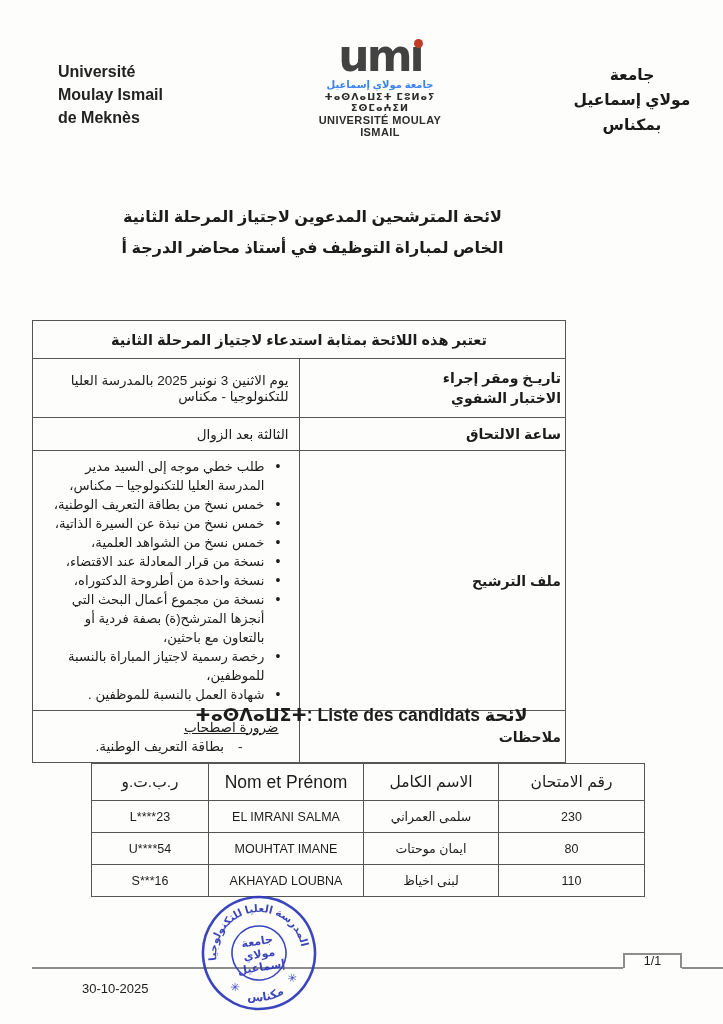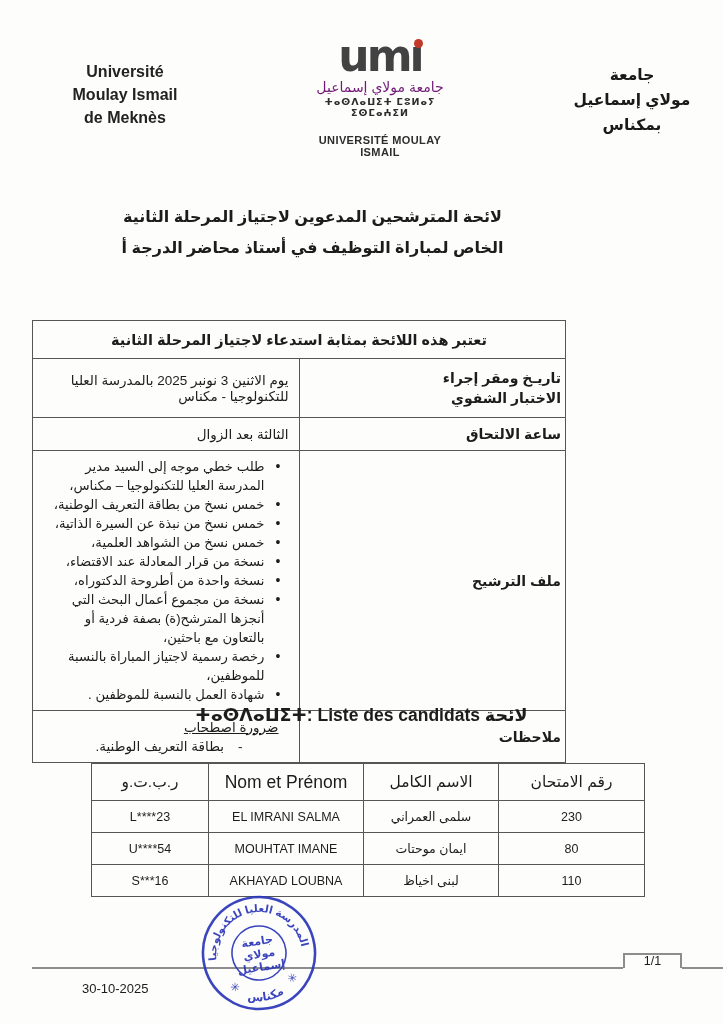--- a/index.html
+++ b/index.html
@@ -1,33 +1,33 @@
 <!DOCTYPE html>
 <html lang="ar"><head>
 <meta charset="utf-8">
 <style>
   * { margin:0; padding:0; box-sizing:border-box; }
   html,body { background:#e8e8e8; }
   body { font-family:"Liberation Sans","DejaVu Sans",sans-serif; color:#1c1c1c; }
   .page { position:relative; width:723px; height:1024px; background:#fdfdfc; margin:0 auto; overflow:hidden; }
 
   
-  .hdr-left { position:absolute; left:58px; top:60px; width:134px; text-align:center;
+  .hdr-left { position:absolute; left:58px; top:60px; width:134px; 
               font-weight:bold; font-size:16px; line-height:23px; color:#222; }
   .hdr-right { position:absolute; left:573px; top:62px; width:118px; text-align:center; direction:rtl;
                font-weight:bold; font-size:15.5px; line-height:25px; color:#1a1a1a; }
 
   .logo { position:absolute; left:303px; top:38px; width:154px; text-align:center; }
   .wordmark { font-weight:bold; font-size:44px; line-height:36px; letter-spacing:-3px;
               color:#424242; font-family:"DejaVu Sans",sans-serif; }
   .i-wrap { position:relative; display:inline-block; }
   .red-dot { position:absolute; top:1px; right:-1px; width:9px; height:9px; border-radius:50%; background:#c23b2a; }
-  .logo-ar  { font-size:14px; font-weight:normal; margin-top:5px; direction:rtl; color:#701a75; }
+  .logo-ar  { font-size:10px; font-weight:bold; margin-top:5px; direction:rtl; color:#3b82f6; }
   .logo-tif { font-size:9.5px; font-weight:bold; letter-spacing:1px; margin-top:1px; color:#2d2d2d; }
-  .logo-lat { font-size:11px; font-weight:bold; letter-spacing:0.4px; margin-top:16px; color:#2d2d2d;text-align:center; }
+  .logo-lat { font-size:11px; font-weight:bold; letter-spacing:0.4px; margin-top:1px; color:#2d2d2d;text-align:center; }
 
   
   .titles { position:absolute; top:201px; left:0; width:625px; text-align:center; direction:rtl; }
   .t-line { font-size:16px; font-weight:bold; line-height:31px; }
   .t-latin { font-family:"Liberation Sans",sans-serif; font-size:17px; font-weight:bold; }
 
   
   table { border-collapse:collapse; }
   .info-table { position:absolute; left:32px; top:320px; width:534px; direction:rtl; table-layout:fixed; }
   .info-table td, .info-table th { border:1px solid #565656; vertical-align:middle; }

